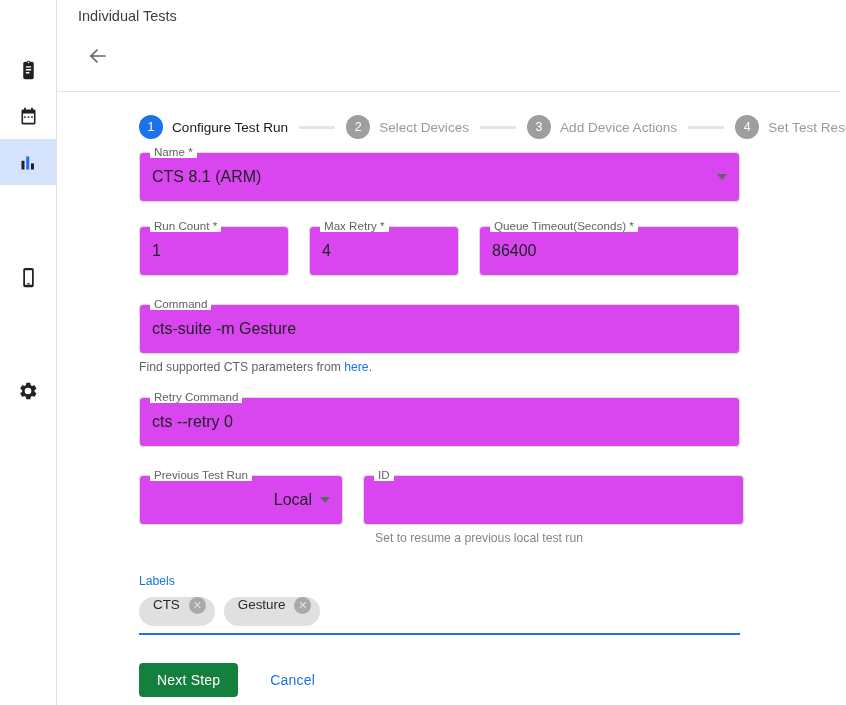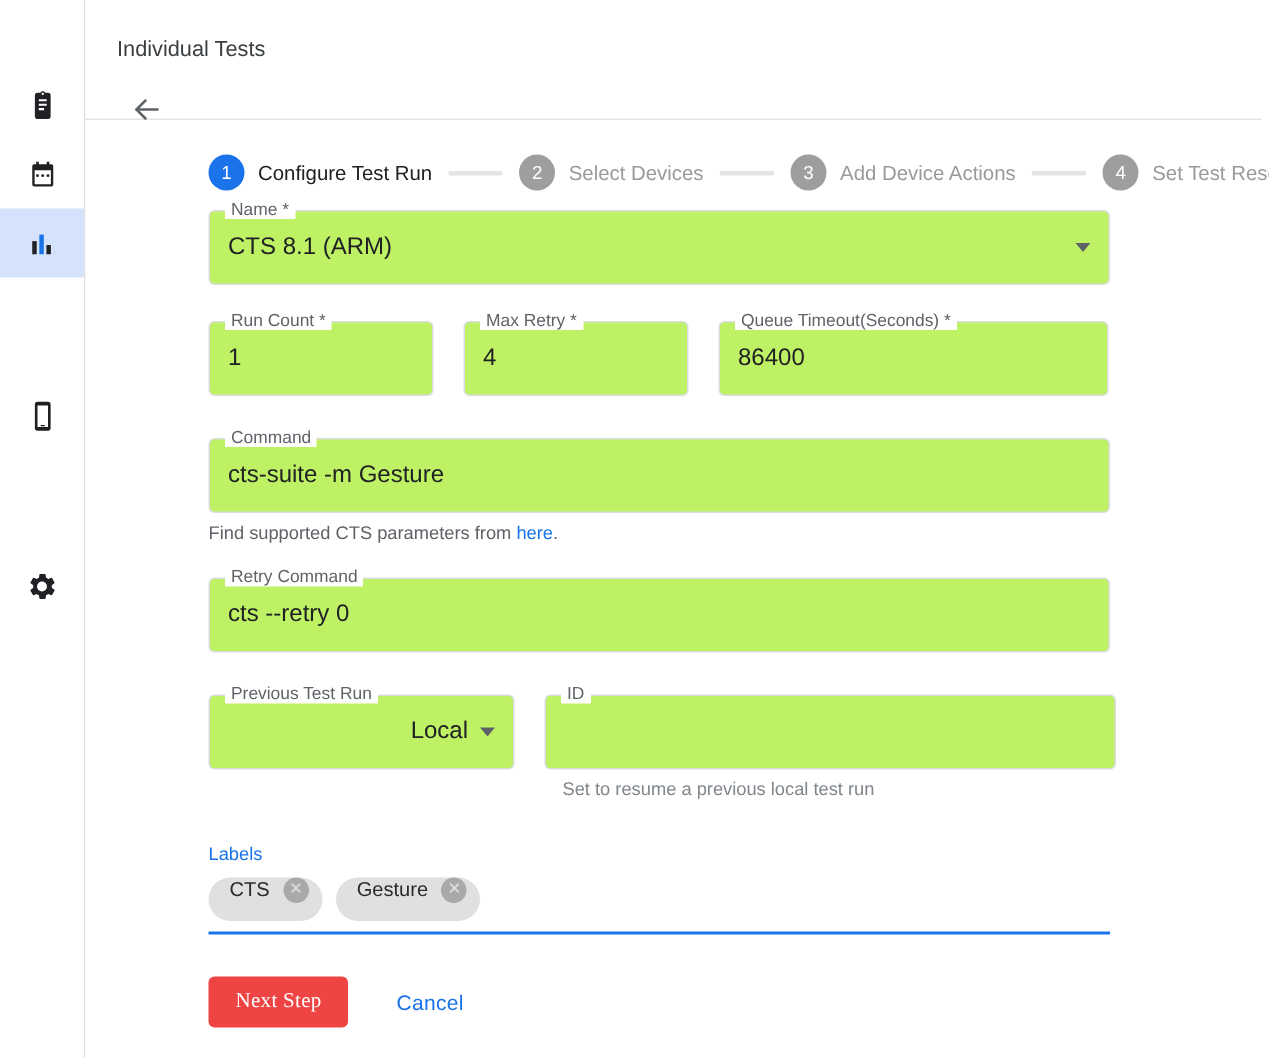--- a/index.html
+++ b/index.html
@@ -42,23 +42,23 @@
   
   .content {
     flex: 1 1 auto;
     height: 705px;
     position: relative;
     background: #ffffff;
   }
 
   
   .header {
-    height: 80px;
+    height: 92px;
     border-bottom: 1px solid #e4e4e4;
-    padding: 24px 0 0 0;
+    padding: 7px 0 0 0;
     position: relative;
     width: 784px;
   }
   .breadcrumb {
     font-size: 14.5px;
     color: #3c4043;
     margin-left: 21px;
     line-height: 18px;
   }
   .title-row {
@@ -124,21 +124,21 @@
 
   
   .form { padding: 14px 0 0 82px; }
   .row { display: flex; }
 
   .field {
     position: relative;
     border: 1px solid #dadce0;
     border-radius: 4px;
     height: 50px;
-    background: #bef264;
+    background: #d946ef;
     padding: 14px 12px;
     display: flex;
     align-items: center;
   }
   .field .flabel {
     position: absolute;
     top: -8px;
     left: 10px;
     background: #ffffff;
     padding: 0 4px;
@@ -235,28 +235,28 @@
     justify-content: center;
     font-size: 11px;
     line-height: 1;
     cursor: pointer;
     flex: 0 0 17px;
   }
 
   
   .actions { margin-top: 28px; display: flex; align-items: center; }
   .btn-primary {
-    background: #ef4444;
+    background: #15803d;
     color: #ffffff;
     border: none;
     border-radius: 4px;
     height: 34px;
     padding: 0 18px;
     font-size: 14px;
-    font-family: Liberation Serif, serif;
+    font-family: Liberation Sans, sans-serif;
     cursor: pointer;
     letter-spacing: 0.2px;
   }
   .btn-text {
     background: transparent;
     border: none;
     color: #1a73e8;
     font-size: 14px;
     font-family: "Liberation Sans", sans-serif;
     cursor: pointer;

